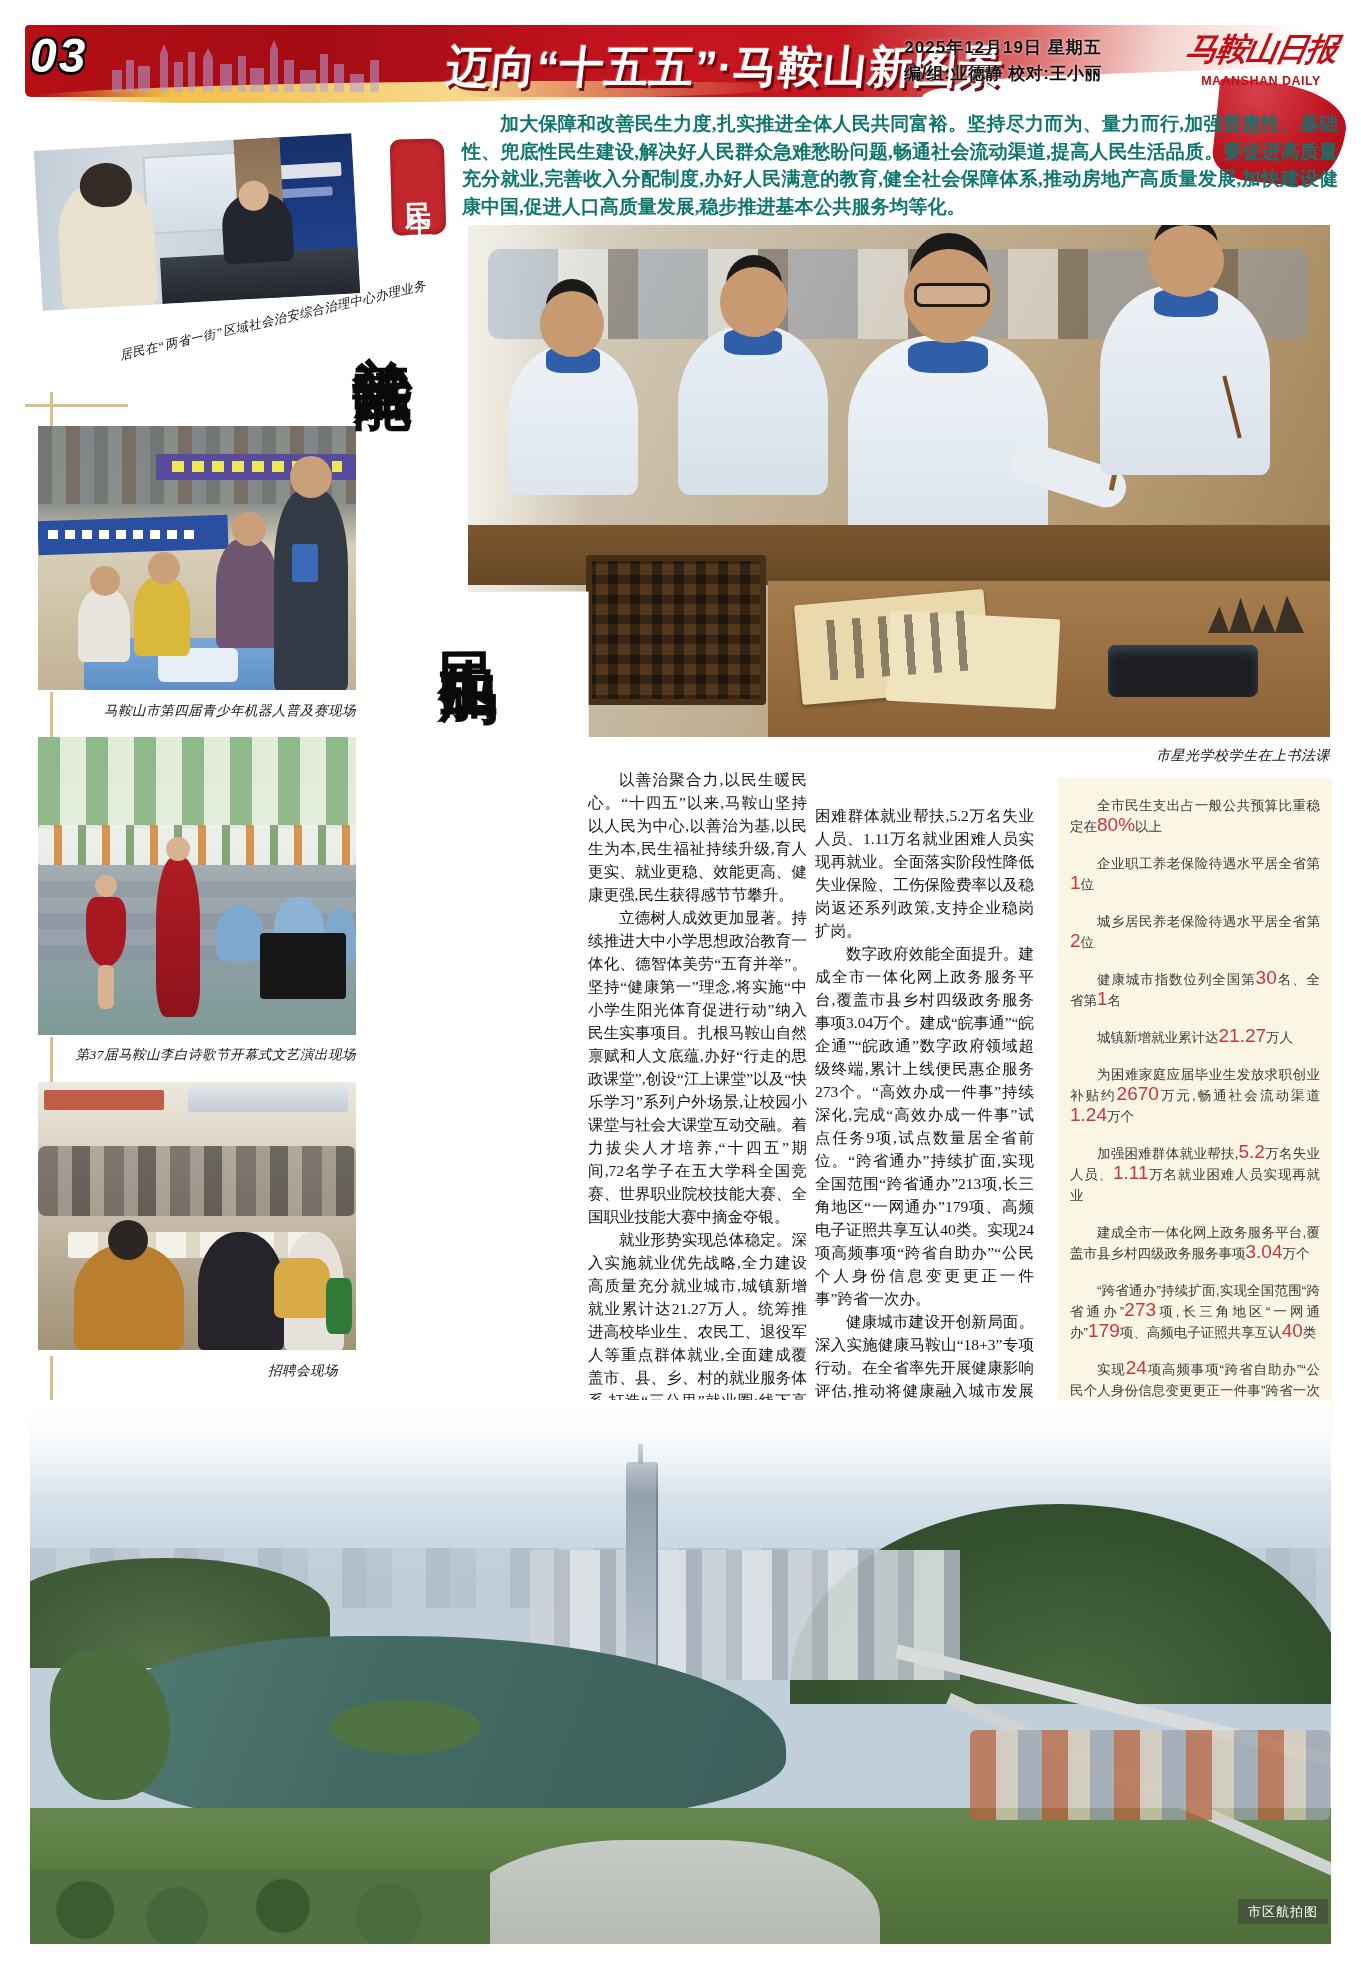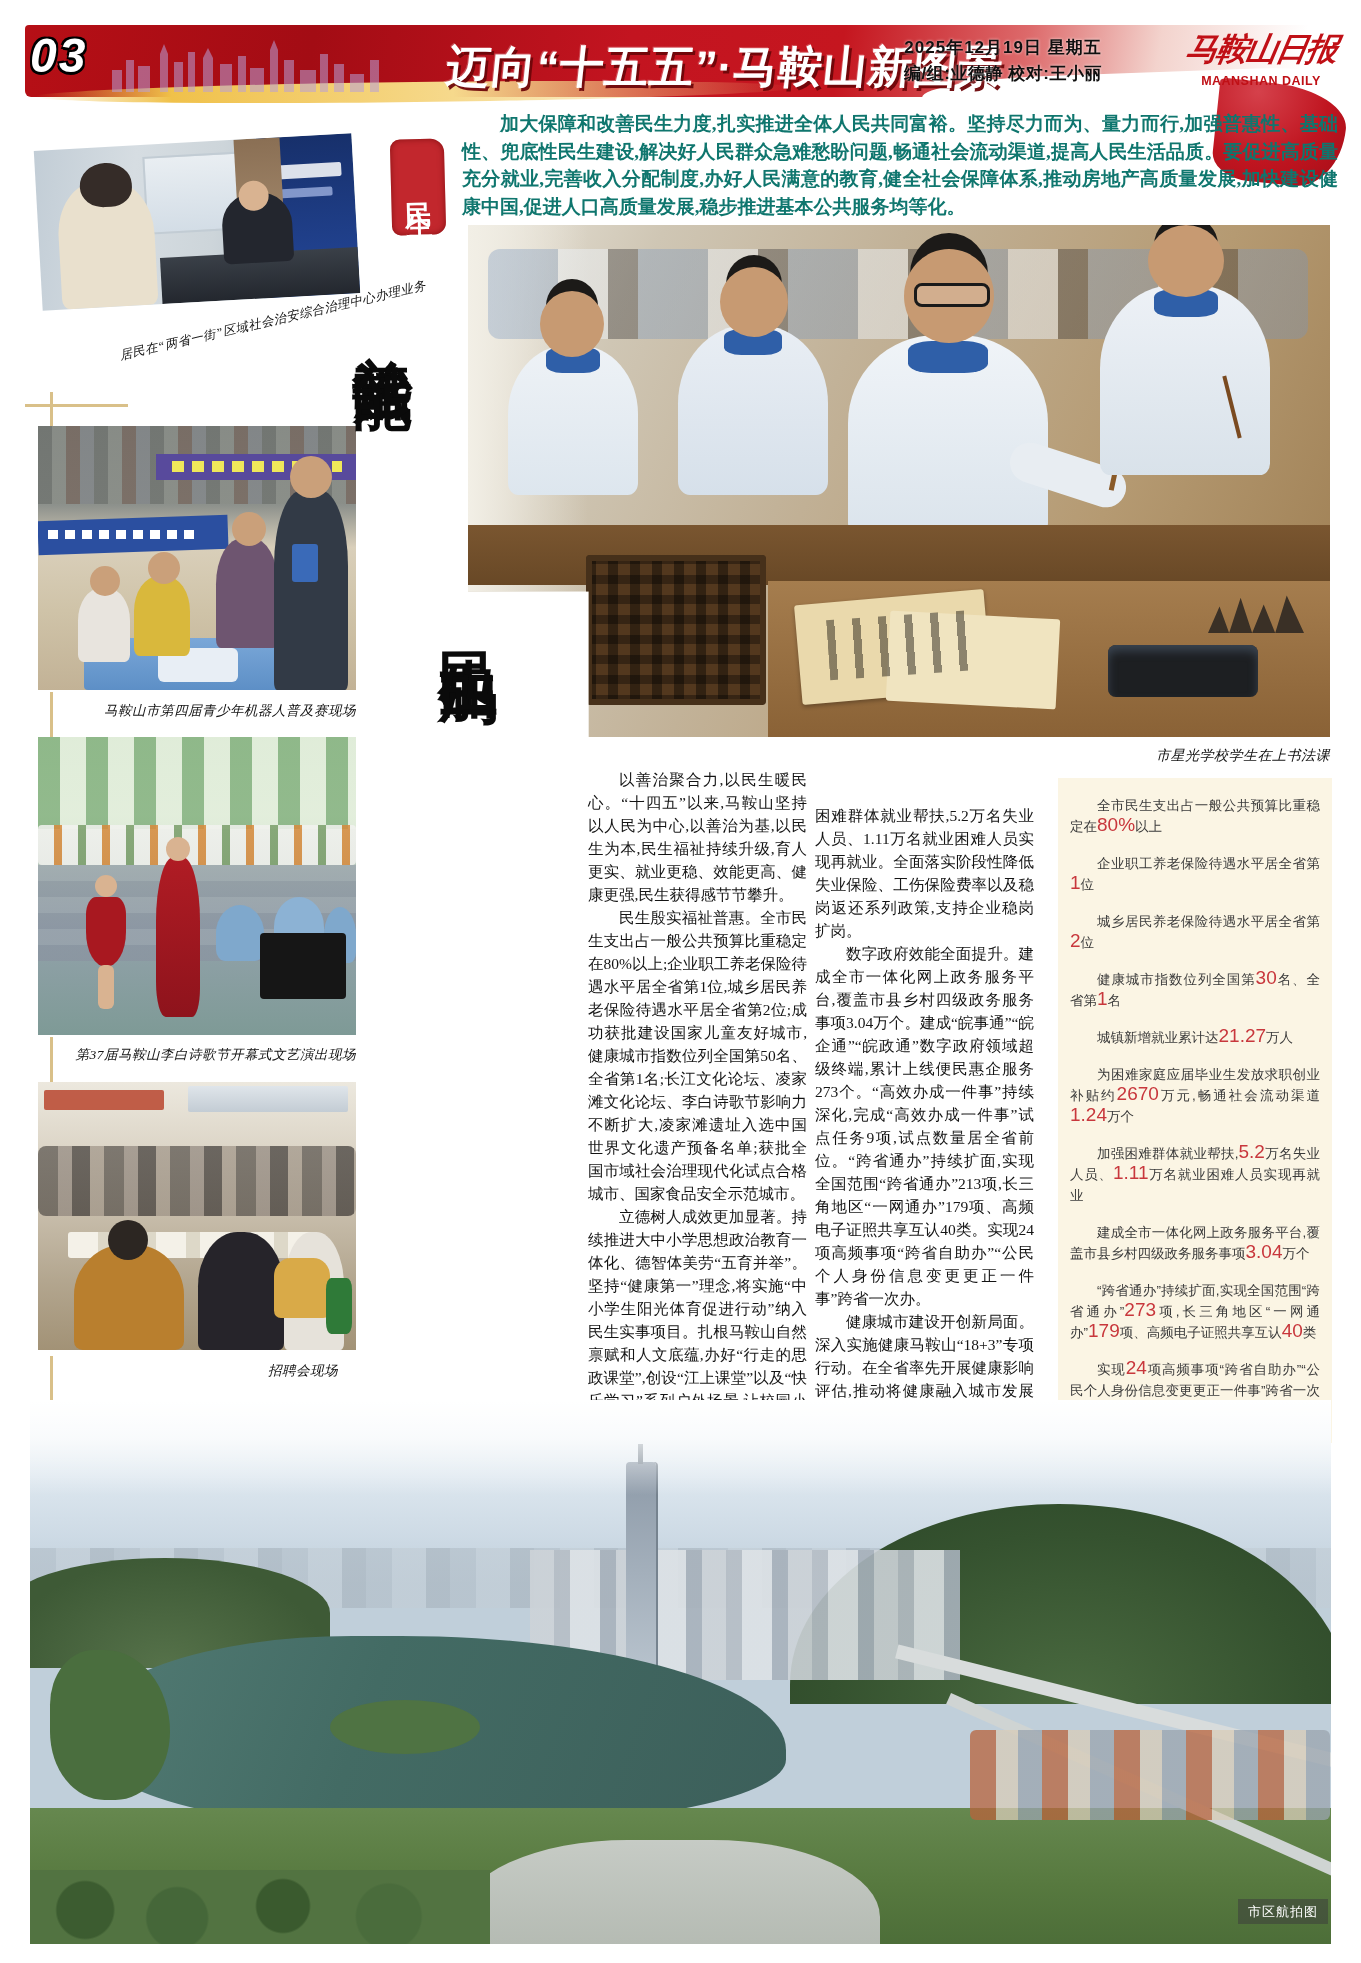--- a/index.html
+++ b/index.html
@@ -228,21 +228,20 @@
     <div class="abs" style="left:330px;top:372px;width:190px;height:100px;background:#ead9ac;transform:rotate(-5deg);border-radius:3px;box-shadow:0 2px 4px rgba(0,0,0,.3);"></div>
     <div class="abs" style="left:420px;top:390px;width:170px;height:90px;background:#f0e4c0;transform:rotate(3deg);border-radius:3px;"></div>
     <div class="abs" style="left:360px;top:390px;width:150px;height:60px;background:repeating-linear-gradient(90deg,rgba(20,16,10,.65) 0 8px,transparent 8px 26px);transform:rotate(-4deg);opacity:.7;"></div>
     <div class="abs" style="left:640px;top:420px;width:150px;height:52px;background:#1d1f22;border-radius:8px;box-shadow:inset 0 6px 10px #3a4450;"></div>
     <div class="abs" style="left:740px;top:364px;width:96px;height:44px;background:#3a3026;clip-path:polygon(0 100%,12% 40%,22% 100%,34% 20%,46% 100%,58% 35%,70% 100%,82% 15%,100% 100%);"></div>
   </div>
   <div class="cap r" style="left:900px;top:747px;width:430px;font-size:14px;">市星光学校学生在上书法课</div>
 
   <div id="col1" class="col" style="left:588px;top:768px;height:648px;">
       <p class="para">以善治聚合力,以民生暖民心。“十四五”以来,马鞍山坚持以人民为中心,以善治为基,以民生为本,民生福祉持续升级,育人更实、就业更稳、效能更高、健康更强,民生获得感节节攀升。</p>
-      <p class="para">民生殷实福祉普惠。全市民生支出占一般公共预算比重稳定在80%以上;企业职工养老保险待遇水平居全省第1位,城乡居民养老保险待遇水平居全省第2位;成功获批建设国家儿童友好城市,健康城市指数位列全国第50名、全省第1名;长江文化论坛、凌家滩文化论坛、李白诗歌节影响力不断扩大,凌家滩遗址入选中国世界文化遗产预备名单;获批全国市域社会治理现代化试点合格城市、国家食品安全示范城市。</p>
       <p class="para">立德树人成效更加显著。持续推进大中小学思想政治教育一体化、德智体美劳“五育并举”。坚持“健康第一”理念,将实施“中小学生阳光体育促进行动”纳入民生实事项目。扎根马鞍山自然禀赋和人文底蕴,办好“行走的思政课堂”,创设“江上课堂”以及“快乐学习”系列户外场景,让校园小课堂与社会大课堂互动交融。着力拔尖人才培养,“十四五”期间,72名学子在五大学科全国竞赛、世界职业院校技能大赛、全国职业技能大赛中摘金夺银。</p>
       <p class="para">就业形势实现总体稳定。深入实施就业优先战略,全力建设高质量充分就业城市,城镇新增就业累计达21.27万人。统筹推进高校毕业生、农民工、退役军人等重点群体就业,全面建成覆盖市、县、乡、村的就业服务体系,打造“三公里”就业圈;线下高频组织“才聚诗城高校行”等活动,拓展就业岗位;为困难家庭应届毕业生发放求职创业补贴约2670万元,开发就业见习岗位1.24万个;加强</p>
     </div>
   <div id="col2" class="col" style="left:815px;top:768px;height:648px;margin-top:36px;">
       <p class="para">困难群体就业帮扶,5.2万名失业人员、1.11万名就业困难人员实现再就业。全面落实阶段性降低失业保险、工伤保险费率以及稳岗返还系列政策,支持企业稳岗扩岗。</p>
       <p class="para">数字政府效能全面提升。建成全市一体化网上政务服务平台,覆盖市县乡村四级政务服务事项3.04万个。建成“皖事通”“皖企通”“皖政通”数字政府领域超级终端,累计上线便民惠企服务273个。“高效办成一件事”持续深化,完成“高效办成一件事”试点任务9项,试点数量居全省前位。“跨省通办”持续扩面,实现全国范围“跨省通办”213项,长三角地区“一网通办”179项、高频电子证照共享互认40类。实现24项高频事项“跨省自助办”“公民个人身份信息变更更正一件事”跨省一次办。</p>
       <p class="para">健康城市建设开创新局面。深入实施健康马鞍山“18+3”专项行动。在全省率先开展健康影响评估,推动将健康融入城市发展全过程。全市汇聚生命健康领域规上企业125家。截至2024年底,全市居民人均期望寿命达80.06岁,优于全国、全省平均水平;居民健康素养水平从2020年的28.41%提升至34.41%,超额完成规划目标。马鞍山市蝉联“国家卫生城市”,是省内唯一入选健康中国行动创新模式试点市、全国健康影响评估制度建设试点市、全国健康影响评估地方立法联系点城市,健康城市指数位列全省第1,获评全国健康城市建设安徽省样板市。</p>
       <p class="para">面向“十五五”,马鞍山将继续锚定打造安徽的“杭嘉湖”、长三角的“白菜心”新发展定位,以实干为墨,以善治为笔,绘就民生新图景,让宜居宜业的幸福感更加触手可及。</p>
     </div>
   <div class="byline">记者 黄莹</div>

